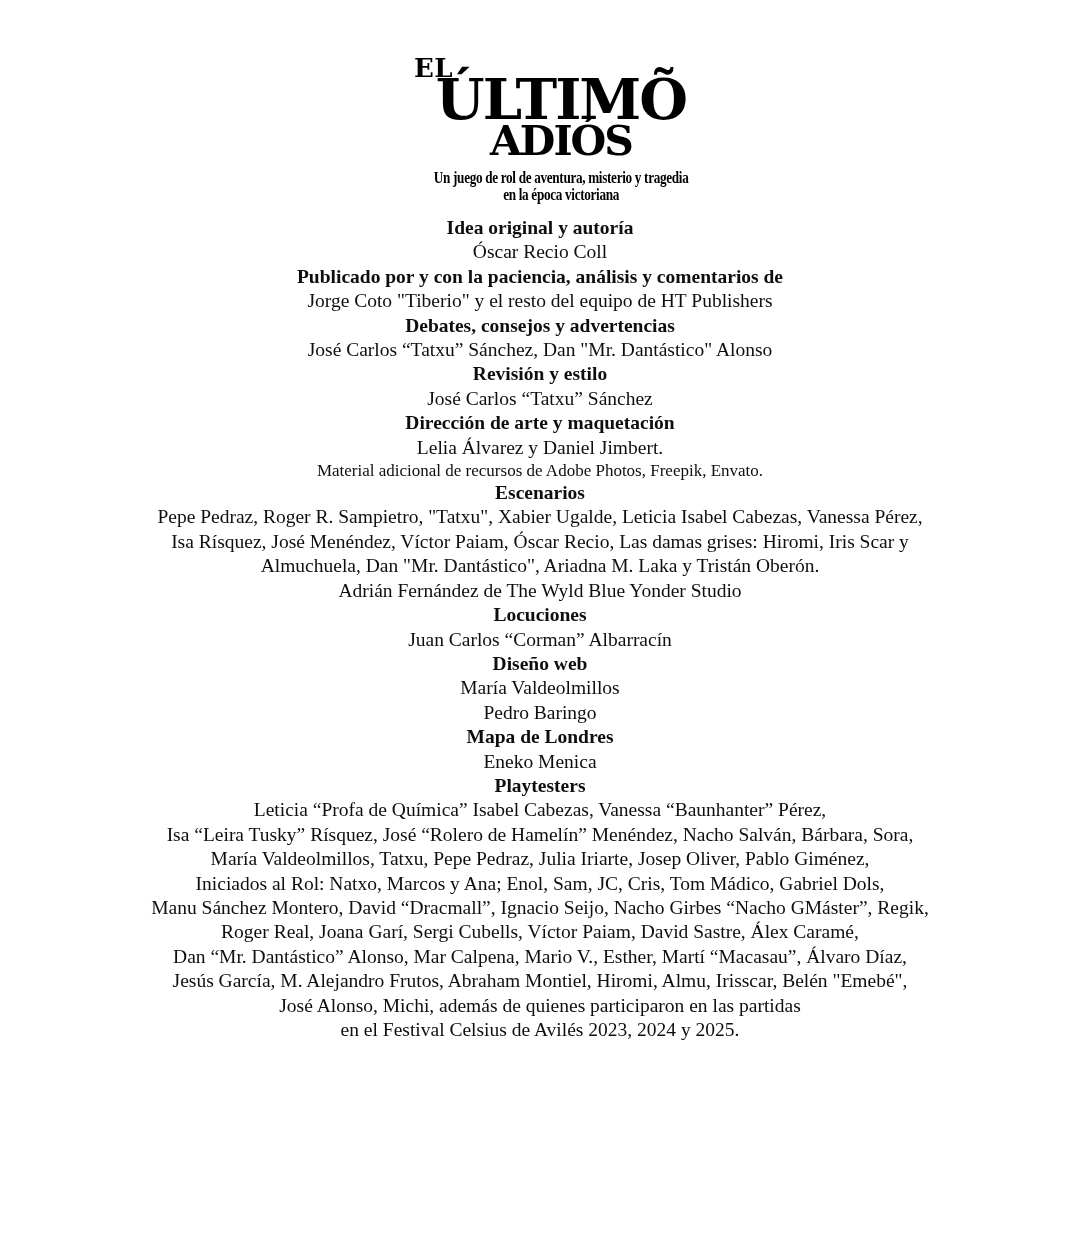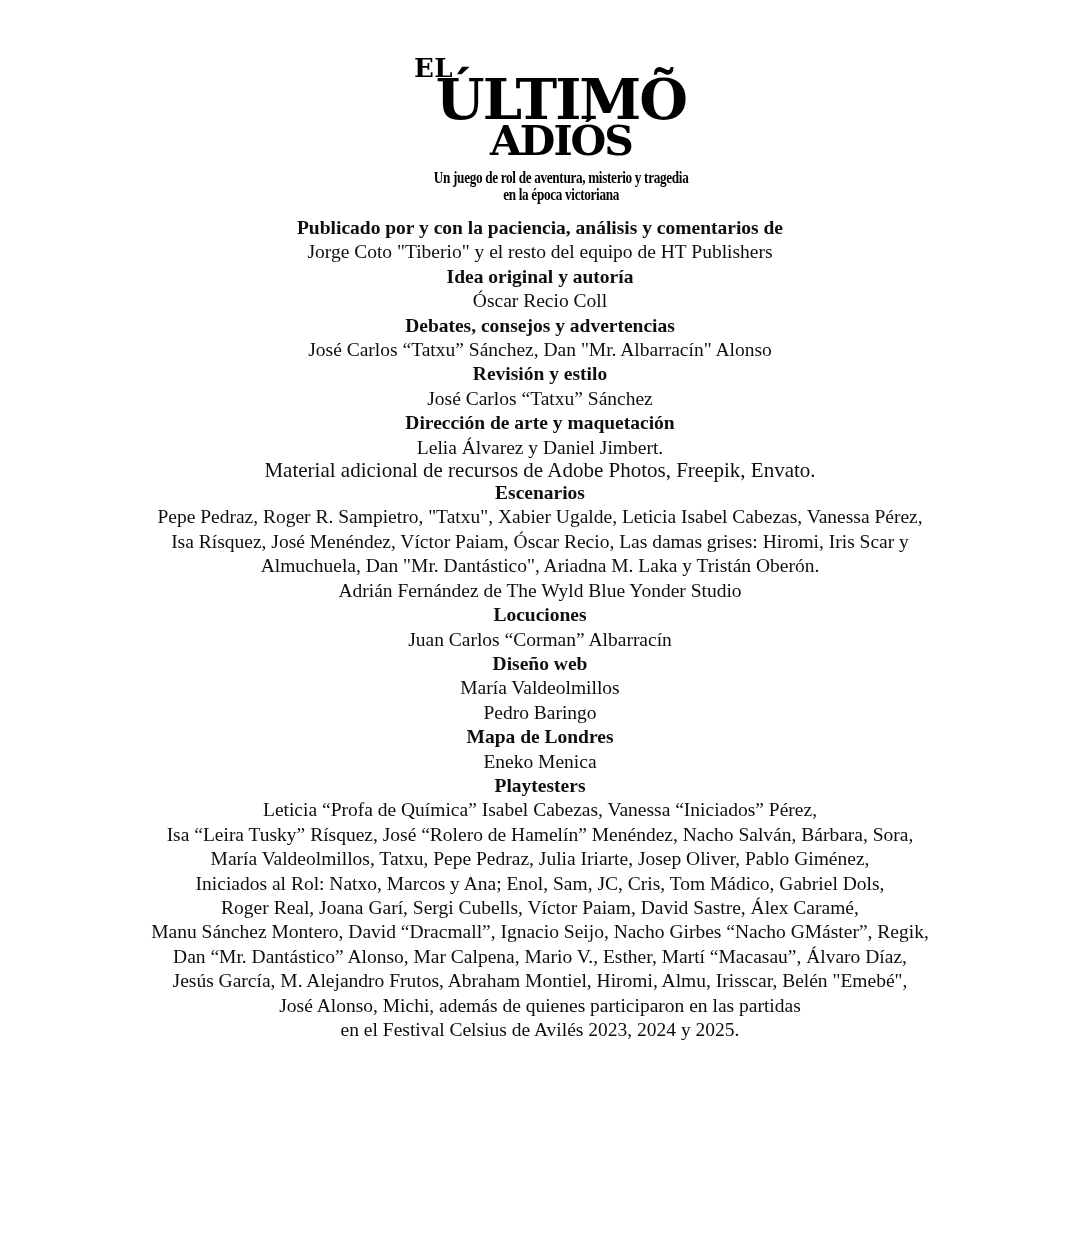--- a/index.html
+++ b/index.html
@@ -61,49 +61,49 @@
 
   
   .credits {
     margin-top: 13px;
     text-align: center;
     font-size: 19.5px;
     line-height: 24.4px;
   }
   .credit-heading { font-weight: bold; }
   .credit-line   { font-weight: normal; }
-  .credit-note   { font-size: 21px; line-height: 21px; }
+  .credit-note   { font-size: 17px; line-height: 21px; }
 </style>
 </head>
 <body>
 
 <div class="page">
 
   <header class="logo">
     <div class="logo-el">EL</div>
     <div class="logo-ultimo">ÚLTIMÕ</div>
     <div class="logo-adios">ADIÓS</div>
     <div class="logo-subtitle">
       <div>Un juego de rol de aventura, misterio y tragedia</div>
       <div>en la época victoriana</div>
     </div>
   </header>
 
   <main class="credits" id="credits">
       <section class="credit-section">
+        <div class="credit-heading">Idea original y autoría</div>
+        <div class="credit-line">Óscar Recio Coll</div>
+      </section>
+      <section class="credit-section">
         <div class="credit-heading">Publicado por y con la paciencia, análisis y comentarios de</div>
         <div class="credit-line">Jorge Coto "Tiberio" y el resto del equipo de HT Publishers</div>
       </section>
       <section class="credit-section">
-        <div class="credit-heading">Idea original y autoría</div>
-        <div class="credit-line">Óscar Recio Coll</div>
-      </section>
-      <section class="credit-section">
         <div class="credit-heading">Debates, consejos y advertencias</div>
-        <div class="credit-line">José Carlos “Tatxu” Sánchez, Dan "Mr. Albarracín" Alonso</div>
+        <div class="credit-line">José Carlos “Tatxu” Sánchez, Dan "Mr. Dantástico" Alonso</div>
       </section>
       <section class="credit-section">
         <div class="credit-heading">Revisión y estilo</div>
         <div class="credit-line">José Carlos “Tatxu” Sánchez</div>
       </section>
       <section class="credit-section">
         <div class="credit-heading">Dirección de arte y maquetación</div>
       </section>
       <section class="credit-section">
         <div class="credit-line">Lelia Álvarez y Daniel Jimbert.</div>
@@ -128,26 +128,26 @@
       </section>
       <section class="credit-section">
         <div class="credit-line">Pedro Baringo</div>
       </section>
       <section class="credit-section">
         <div class="credit-heading">Mapa de Londres</div>
         <div class="credit-line">Eneko Menica</div>
       </section>
       <section class="credit-section">
         <div class="credit-heading">Playtesters</div>
-        <div class="credit-line">Leticia “Profa de Química” Isabel Cabezas, Vanessa “Iniciados” Pérez,</div>
+        <div class="credit-line">Leticia “Profa de Química” Isabel Cabezas, Vanessa “Baunhanter” Pérez,</div>
         <div class="credit-line">Isa “Leira Tusky” Rísquez, José “Rolero de Hamelín” Menéndez, Nacho Salván, Bárbara, Sora,</div>
         <div class="credit-line">María Valdeolmillos, Tatxu, Pepe Pedraz, Julia Iriarte, Josep Oliver, Pablo Giménez,</div>
         <div class="credit-line">Iniciados al Rol: Natxo, Marcos y Ana; Enol, Sam, JC, Cris, Tom Mádico, Gabriel Dols,</div>
+        <div class="credit-line">Manu Sánchez Montero, David “Dracmall”, Ignacio Seijo, Nacho Girbes “Nacho GMáster”, Regik,</div>
         <div class="credit-line">Roger Real, Joana Garí, Sergi Cubells, Víctor Paiam, David Sastre, Álex Caramé,</div>
-        <div class="credit-line">Manu Sánchez Montero, David “Dracmall”, Ignacio Seijo, Nacho Girbes “Nacho GMáster”, Regik,</div>
         <div class="credit-line">Dan “Mr. Dantástico” Alonso, Mar Calpena, Mario V., Esther, Martí “Macasau”, Álvaro Díaz,</div>
         <div class="credit-line">Jesús García, M. Alejandro Frutos, Abraham Montiel, Hiromi, Almu, Irisscar, Belén "Emebé",</div>
         <div class="credit-line">José Alonso, Michi, además de quienes participaron en las partidas</div>
         <div class="credit-line">en el Festival Celsius de Avilés 2023, 2024 y 2025.</div>
       </section>
     </main>
 
 </div>
 
 </body></html>

